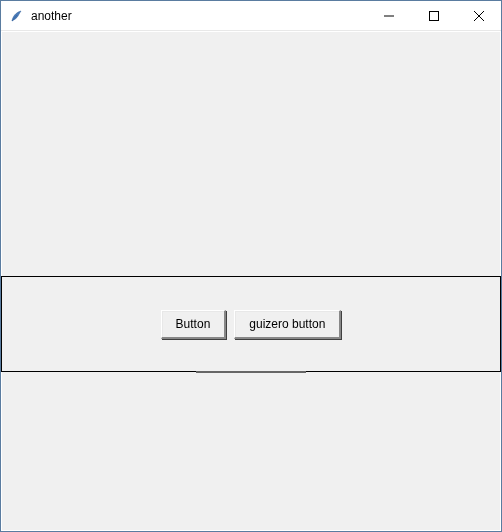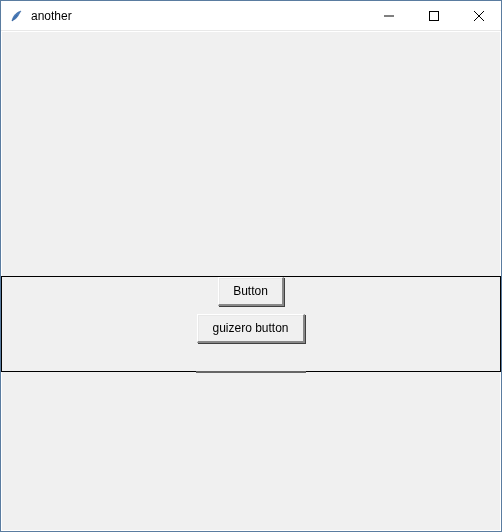--- a/index.html
+++ b/index.html
@@ -63,23 +63,23 @@
   }
   .box {
     position: absolute;
     left: -1px;
     right: -1px;
     top: 244px;
     height: 96px;
     border: 1px solid #000;
     background: #f0f0f0;
     display: flex;
-    flex-direction: column;
+    flex-direction: row;
     align-items: center;
-    justify-content: flex-start;
+    justify-content: center;
     gap: 8px;
   }
   .btn {
     background: #f0f0f0;
     border-top: 1px solid #fff;
     border-left: 1px solid #fff;
     border-right: 2px solid #888;
     border-bottom: 2px solid #888;
     padding: 6px 14px;
     font-family: "Segoe UI", Tahoma, sans-serif;

